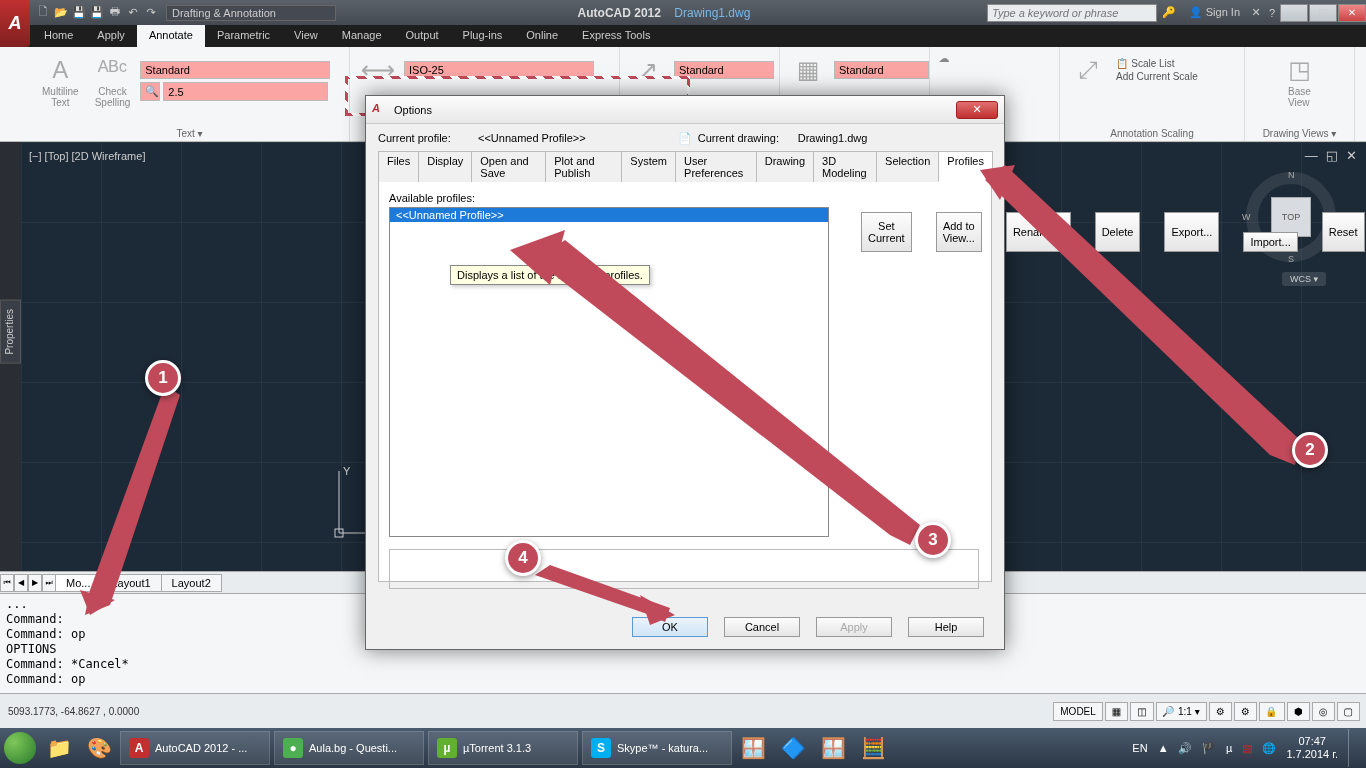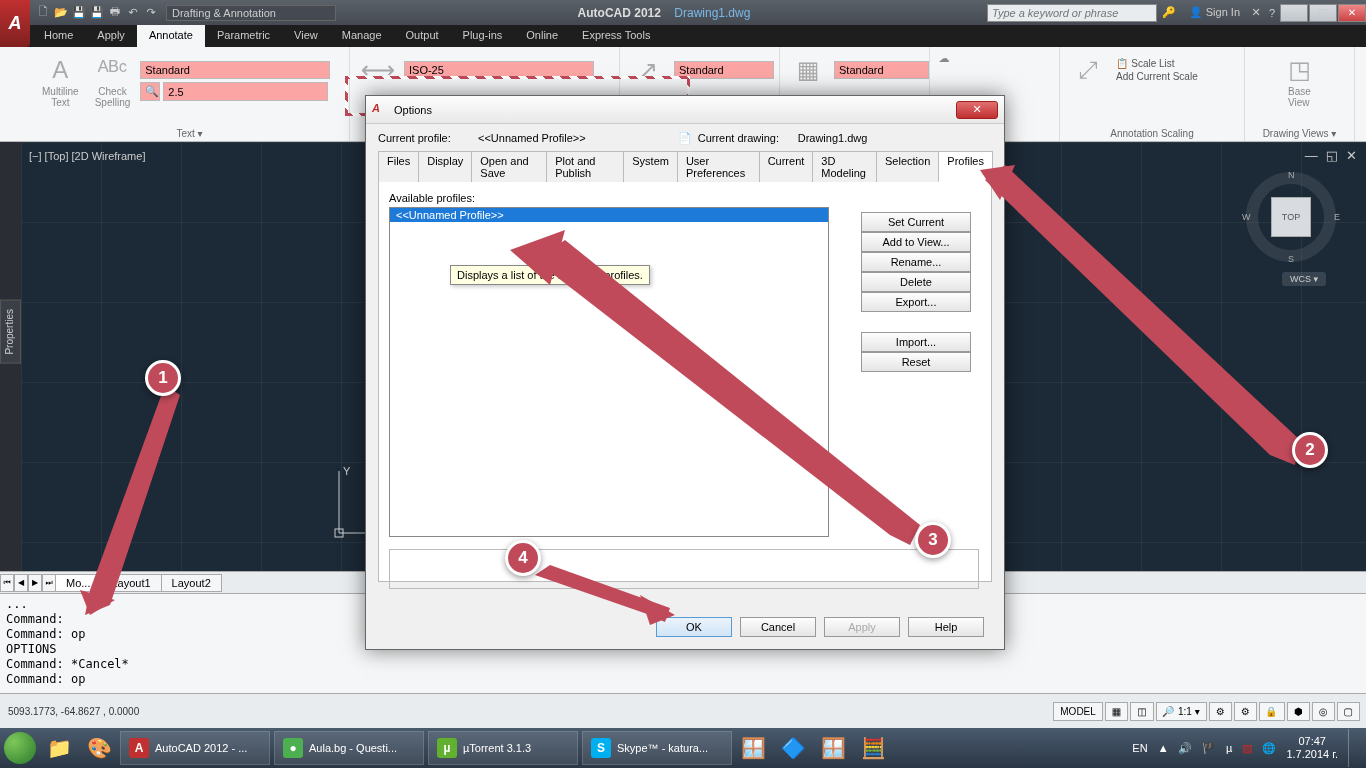--- a/index.html
+++ b/index.html
@@ -67,23 +67,23 @@
 .dlg-info{display:flex;font-size:11px;margin-bottom:6px}
 .dlg-info-label{width:100px}
 .dlg-info-val{width:200px}
 .dlg-tabs{display:flex;border-bottom:1px solid #bbb}
 .dlg-tab{padding:3px 8px;border:1px solid #bbb;border-bottom:none;background:#f0f0f0;font-size:11px;cursor:pointer;margin-right:-1px;margin-bottom:-1px}
 .dlg-tab.active{background:#fff;border-bottom:1px solid #fff}
 .dlg-content{border:1px solid #bbb;border-top:none;background:#fff;padding:10px;height:400px;position:relative}
 .avail-label{font-size:11px;margin-bottom:3px}
 .profile-list{width:440px;height:330px;border:1px solid #888;background:#fff}
 .profile-item{background:#1e7ad8;color:#fff;padding:1px 6px;font-size:11px}
-.btn-col{position:absolute;top:30px;right:20px;width:110px;display:flex;flex-direction:column;gap:0}
+.btn-col{position:absolute;top:30px;right:20px;width:110px;display:flex;flex-direction:row;gap:24px}
 .dlg-btn{background:linear-gradient(#fdfdfd,#e5e5e5);border:1px solid #999;padding:3px 6px;font-size:11px;cursor:pointer;text-align:center}
-.dlg-bottom{position:absolute;bottom:12px;right:20px;display:flex;gap:8px}
+.dlg-bottom{position:absolute;bottom:12px;right:20px;display:flex;gap:16px}
 .dlg-bottom .dlg-btn{width:76px}
 .dlg-btn.primary{border:1px solid #5b9bd5;background:linear-gradient(#eaf3fb,#d0e5f7)}
 .dlg-btn.disabled{color:#aaa}
 .tooltip{position:absolute;top:265px;left:450px;background:#ffffe1;border:1px solid #888;padding:3px 6px;font-size:11px;z-index:200;box-shadow:2px 2px 4px rgba(0,0,0,.2)}
 
 .anno-circle{position:absolute;width:36px;height:36px;background:#c04a5a;border-radius:50%;border:3px solid #fff;display:flex;align-items:center;justify-content:center;color:#fff;font-size:17px;font-weight:bold;z-index:300;box-shadow:0 2px 6px rgba(0,0,0,.4)}
 .anno-arrow{position:absolute;z-index:250;pointer-events:none}
 .dash-box{position:absolute;z-index:90;pointer-events:none}
 .dash-box::before{content:"";position:absolute;inset:0;background:repeating-linear-gradient(45deg,#c04a5a 0 6px,#fff 6px 12px);padding:3px;-webkit-mask:linear-gradient(#fff 0 0) content-box,linear-gradient(#fff 0 0);-webkit-mask-composite:xor;mask-composite:exclude}
 </style>
@@ -325,21 +325,21 @@
       <span class="dlg-info-label">Current drawing:</span>
       <span>Drawing1.dwg</span>
     </div>
     <div class="dlg-tabs" id="dlg-tabs">
         <div class="dlg-tab">Files</div>
         <div class="dlg-tab">Display</div>
         <div class="dlg-tab">Open and Save</div>
         <div class="dlg-tab">Plot and Publish</div>
         <div class="dlg-tab">System</div>
         <div class="dlg-tab">User Preferences</div>
-        <div class="dlg-tab">Current</div>
+        <div class="dlg-tab">Drawing</div>
         <div class="dlg-tab">3D Modeling</div>
         <div class="dlg-tab">Selection</div>
         <div class="dlg-tab active">Profiles</div>
       </div>
     <div class="dlg-content">
       <div class="avail-label">Available profiles:</div>
       <div class="profile-list">
         <div class="profile-item">&lt;&lt;Unnamed Profile&gt;&gt;</div>
       </div>
       <div class="btn-col" id="btn-col">

